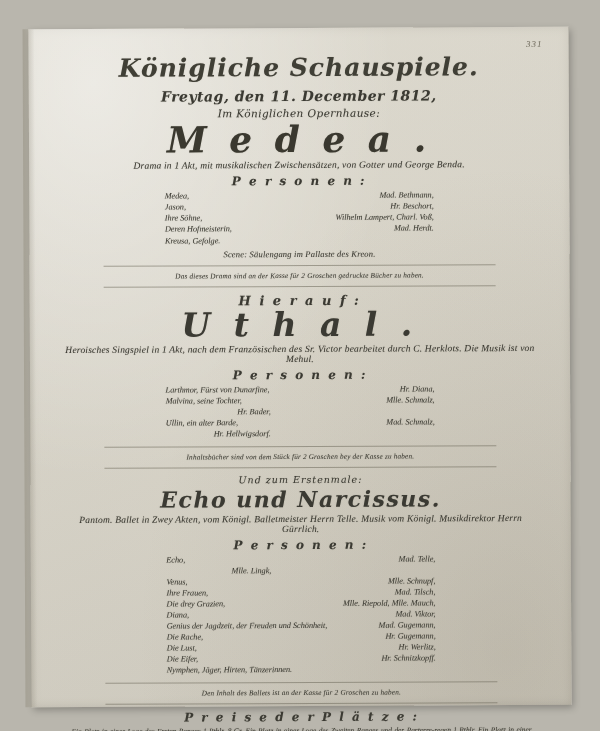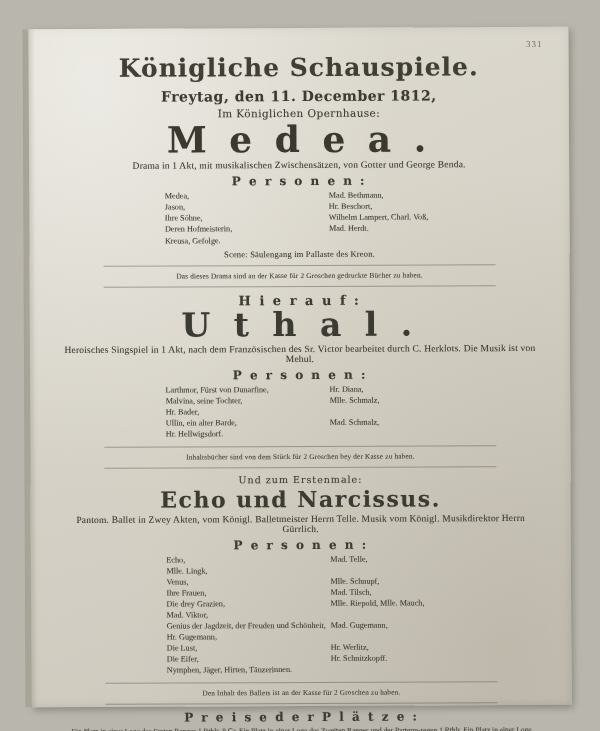--- a/index.html
+++ b/index.html
@@ -7,20 +7,21 @@
     padding: 0;
     background: #c9c6bd;
   }
   #page {
     position: relative;
     width: 600px;
     height: 731px;
     overflow: hidden;
     background: #b9b6ad;
     font-family: "Liberation Serif", serif;
+    font-style: italic;
   }
   
   #sheet {
     position: absolute;
     left: 30px;
     top: 28px;
     width: 540px;
     height: 678px;
     background: #ddd9ce;
     box-shadow: 0 0 10px rgba(60,55,45,0.35) inset, 2px 3px 7px rgba(0,0,0,0.25);
@@ -114,21 +115,21 @@
     display: flex;
   }
   .cast-role {
     width: 150px;
     text-align: left;
     padding-right: 14px;
     white-space: nowrap;
   }
   .cast-actor {
     width: 105px;
-    text-align: left;
+    text-align: right;
     white-space: nowrap;
   }
   .scene-line {
     font-size: 8.5px;
     margin-top: 2px;
     letter-spacing: 0.2px;
   }
   .rule {
     height: 1px;
     background: #6b675a;
@@ -271,27 +272,29 @@
         </div>
         <div class="cast-row">
           <div class="cast-role">Ihre Frauen,</div>
           <div class="cast-actor">Mad. Tilsch,</div>
         </div>
         <div class="cast-row">
           <div class="cast-role">Die drey Grazien,</div>
           <div class="cast-actor">Mlle. Riepold,  Mlle. Mauch,</div>
         </div>
         <div class="cast-row">
+          <div class="cast-role">Diana,</div>
           <div class="cast-actor">Mad. Viktor,</div>
         </div>
         <div class="cast-row">
           <div class="cast-role">Genius der Jagdzeit, der Freuden und Schönheit,</div>
           <div class="cast-actor">Mad. Gugemann,</div>
         </div>
         <div class="cast-row">
+          <div class="cast-role">Die Rache,</div>
           <div class="cast-actor">Hr. Gugemann,</div>
         </div>
         <div class="cast-row">
           <div class="cast-role">Die Lust,</div>
           <div class="cast-actor">Hr. Werlitz,</div>
         </div>
         <div class="cast-row">
           <div class="cast-role">Die Eifer,</div>
           <div class="cast-actor">Hr. Schnitzkopff.</div>
         </div>

